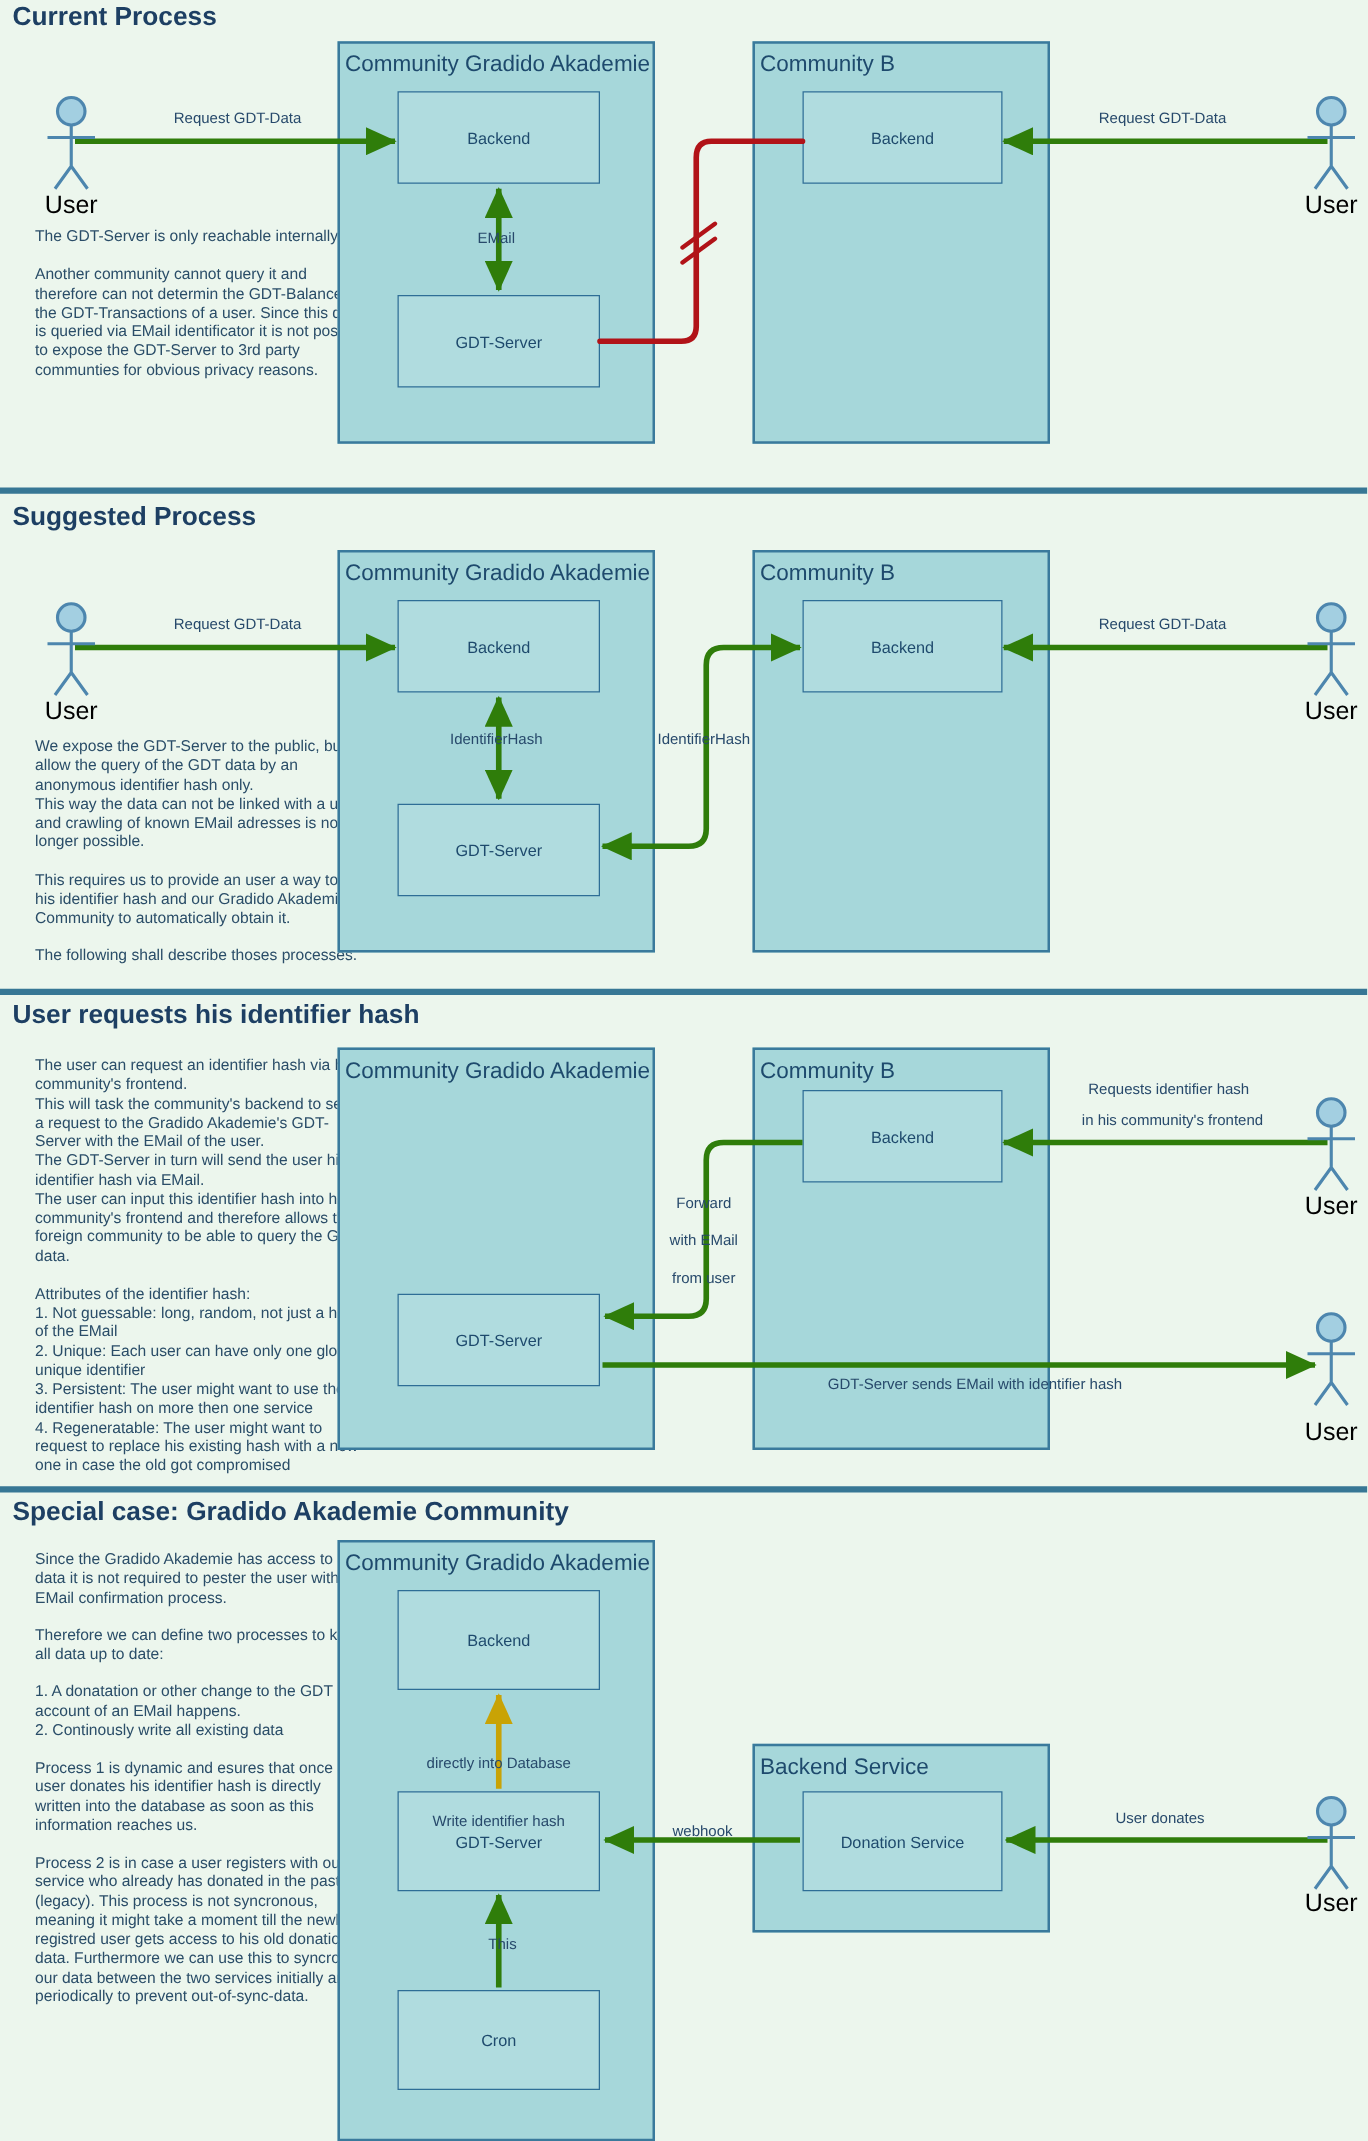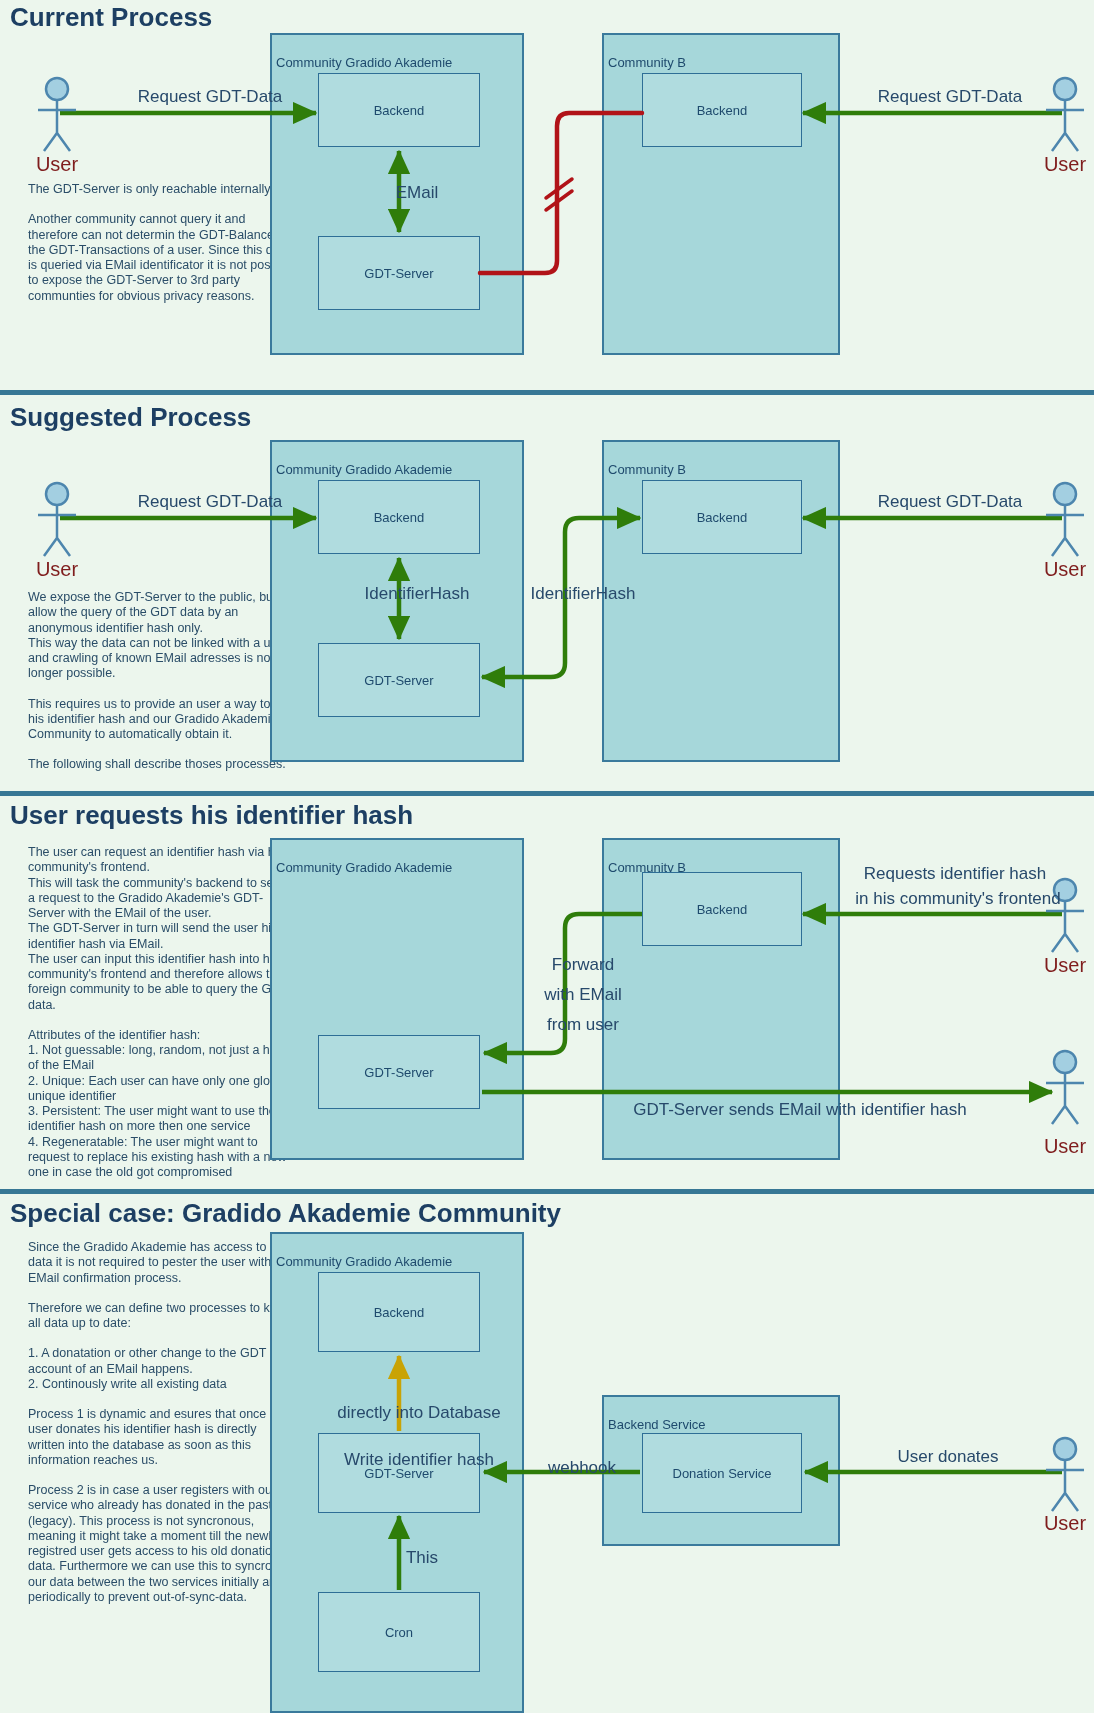--- a/index.html
+++ b/index.html
@@ -1,27 +1,27 @@
 <!DOCTYPE html>
 <html><head>
 <meta charset="utf-8">
 <style>
   html,body{margin:0;padding:0;background:#ecf6ed;}
   #canvas{position:relative;width:1094px;height:1713px;background:#ecf6ed;
           font-family:"Liberation Sans",sans-serif;overflow:hidden;}
   .divider{position:absolute;left:0;width:1094px;height:5px;background:#377795;}
-  .heading{position:absolute;margin:0;font-size:26px;font-weight:700;color:#1d3f63;white-space:nowrap;}
+  .heading{position:absolute;margin:0;font-size:21px;font-weight:700;color:#1d3f63;white-space:nowrap;}
   .textcol{position:absolute;font-size:12.5px;line-height:1.22;color:#2a4d68;margin-left:16px;}
   .textcol p{margin:0 0 15px 0;white-space:pre-line;}
   .container{position:absolute;background:#a6d7da;border:2px solid #3a7a9c;box-sizing:border-box;}
-  .clabel{position:absolute;left:4px;top:20px;font-size:13px;color:#1e4a6d;white-space:nowrap;}
+  .clabel{position:absolute;left:4px;top:6px;font-size:18px;color:#1e4a6d;white-space:nowrap;}
   .node{position:absolute;background:#b0dcdf;border:1.5px solid #2e6e96;box-sizing:border-box;
         display:flex;align-items:center;justify-content:center;font-size:13px;color:#1e4a6d;}
-  .albl{position:absolute;transform:translateX(-50%);font-size:17px;color:#27496b;white-space:nowrap;margin-left:20px;}
-  .ulabel{position:absolute;transform:translateX(-50%);font-size:20px;color:#7f1d1d;white-space:nowrap;}
+  .albl{position:absolute;transform:translateX(-50%);font-size:12px;color:#27496b;white-space:nowrap;}
+  .ulabel{position:absolute;transform:translateX(-50%);font-size:20px;color:#000000;white-space:nowrap;}
   svg.overlay{position:absolute;left:0;top:0;pointer-events:none;}
 </style>
 </head>
 <body>
 
 <div id="canvas">
 
   <div class="divider" style="top:390px"></div>
   <div class="divider" style="top:791px"></div>
   <div class="divider" style="top:1189px"></div>

